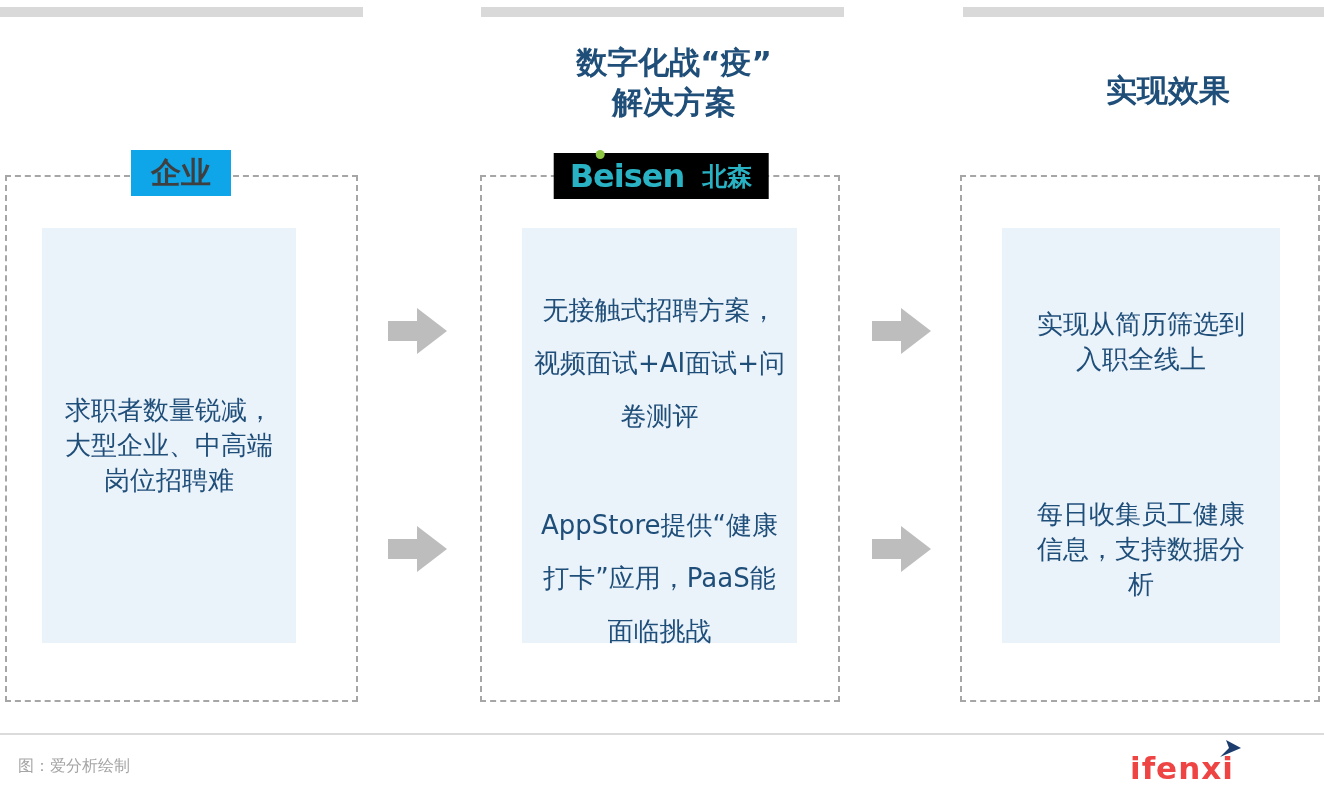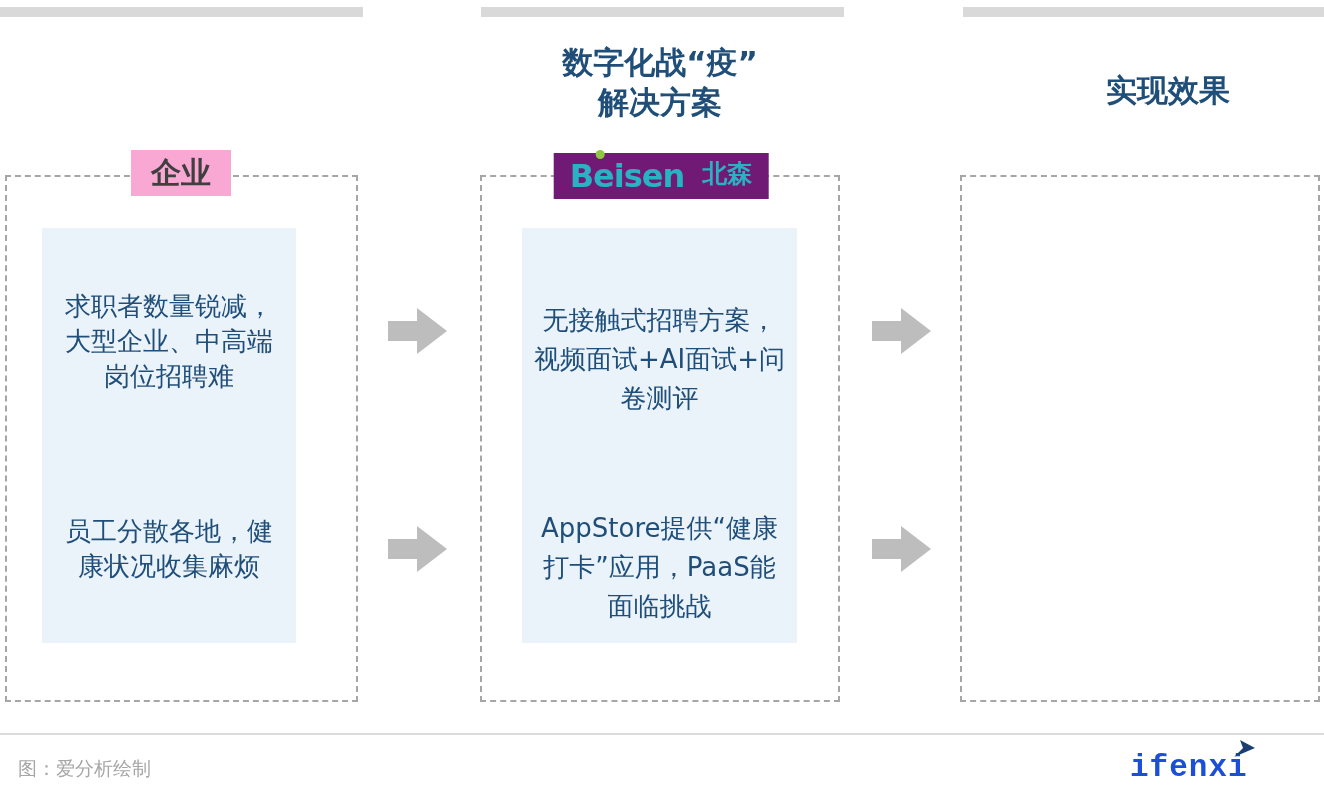--- a/index.html
+++ b/index.html
@@ -10,80 +10,80 @@
   .top-bar { position:absolute; top:7px; height:10px; background:#D9D9D9; }
   .top-bar.b1 { left:0;    width:363px; }
   .top-bar.b2 { left:481px; width:363px; }
   .top-bar.b3 { left:963px; width:361px; }
 
   .col-title {
     position:absolute; color:#1F4E79; font-weight:bold; font-size:31px;
     line-height:40px; text-align:center; white-space:pre-line;
   }
   .col-title.t1 { left:5px;   width:353px; top:70px; }
-  .col-title.t2 { left:480px; width:360px; top:42px; }
+  .col-title.t2 { left:494px; width:360px; top:42px; }
   .col-title.t3 { left:988px; width:360px; top:70px; }
 
   .dashed-panel {
     position:absolute; top:175px; height:527px; box-sizing:border-box;
     border:2px dashed #A6A6A6; background:transparent;
   }
   .dashed-panel.p1 { left:5px;   width:353px; }
   .dashed-panel.p2 { left:480px; width:360px; }
   .dashed-panel.p3 { left:960px; width:360px; }
 
   .panel-tag {
     position:absolute; top:150px; transform:translateX(-50%);
-    background:#f9a8d4; padding:0 20px; line-height:46px;
+    background:#0ea5e9; padding:0 20px; line-height:46px;
     font-size:30px; font-weight:bold; color:#3F3F3F; white-space:nowrap;
   }
   .panel-tag.enterprise { left:181px; }
 
   .beisen-logo {
     position:absolute; left:661px; top:153px; transform:translateX(-50%);
-    background:#701a75; padding:4px 16px; display:flex; align-items:flex-start; white-space:nowrap;
+    background:#000000; padding:4px 16px; display:flex; align-items:center; white-space:nowrap;
   }
   .beisen-latin { position:relative; font-size:32px; font-weight:bold; color:#29B2C3; letter-spacing:-1px; }
   .beisen-dot {
     position:absolute; left:42px; top:-3px; width:9px; height:9px;
     border-radius:50%; background:#8FC742;
   }
   .beisen-cn { font-size:25px; font-weight:bold; color:#29B2C3; margin-left:18px; letter-spacing:0; }
 
   .blue-box {
     position:absolute; top:228px; height:415px; background:#EAF2FA;
     display:flex; flex-direction:column;
   }
   .blue-box.x1 { left:42px;   width:254px; }
   .blue-box.x2 { left:522px;  width:275px; }
   .blue-box.x3 { left:1002px; width:278px; }
   .blue-cell {
     flex:1; display:flex; align-items:center; justify-content:center;
     text-align:center; white-space:pre-line; color:#1F4E79;
     font-size:26px; line-height:35px; padding-top:20px; box-sizing:border-box;
   }
-  .blue-box.x2 .blue-cell { line-height:39px;margin-top:36px; }
+  .blue-box.x2 .blue-cell { line-height:53px;margin-top:36px; }
 
   .arrow { position:absolute; display:flex; align-items:center; width:59px; height:46px; }
   .arrow.a-r1c1 { left:388px; top:308px; }
   .arrow.a-r1c2 { left:872px; top:308px; }
   .arrow.a-r2c1 { left:388px; top:526px; }
   .arrow.a-r2c2 { left:872px; top:526px; }
   .arrow-tail { width:29px; height:20px; background:#BDBDBD; }
   .arrow-head {
     width:0; height:0;
     border-top:23px solid transparent; border-bottom:23px solid transparent;
     border-left:30px solid #BDBDBD;
   }
 
   .footer-line { position:absolute; left:0; right:0; top:733px; height:2px; background:#DBDBDB; }
-  .caption { position:absolute; left:18px; top:756px; font-size:19px; color:#A6A6A6; }
+  .caption { position:absolute; left:18px; top:756px; font-size:16px; color:#A6A6A6; }
   .ifenxi {
-    position:absolute; left:1130px; top:750px; color:#1d4ed8;
-    font-size:31px; font-weight:bold; letter-spacing:1px;font-family:Liberation Mono, monospace;
+    position:absolute; left:1130px; top:750px; color:#ef4444;
+    font-size:31px; font-weight:bold; letter-spacing:1px;
   }
   .ifenxi-arrow { position:absolute; right:-8px; top:-10px; }
 </style>
 </head>
 <body>
 
 <div class="canvas">
 
   <div class="top-bar b1"></div>
   <div class="top-bar b2"></div>
@@ -102,30 +102,35 @@
   <div class="beisen-logo">
     <span class="beisen-latin">Beisen</span>
     <span class="beisen-dot"></span>
     <span class="beisen-cn">北森</span>
   </div>
 
   <div class="blue-box x1">
     <div class="blue-cell">求职者数量锐减，
 大型企业、中高端
 岗位招聘难</div>
-    <div class="blue-cell">员工分散各地，健
-康状况收集麻烦</div>
   </div>
   <div class="blue-box x2">
     <div class="blue-cell">无接触式招聘方案，
 视频面试+AI面试+问
 卷测评</div>
     <div class="blue-cell">AppStore提供“健康
 打卡”应用，PaaS能
 面临挑战</div>
+  </div>
+  <div class="blue-box x3">
+    <div class="blue-cell">实现从简历筛选到
+入职全线上</div>
+    <div class="blue-cell">每日收集员工健康
+信息，支持数据分
+析</div>
   </div>
 
   <div class="arrow a-r1c1">
     <div class="arrow-tail"></div>
       <div class="arrow-head"></div>
   </div>
   <div class="arrow a-r1c2">
     <div class="arrow-tail"></div>
       <div class="arrow-head"></div>
   </div>

